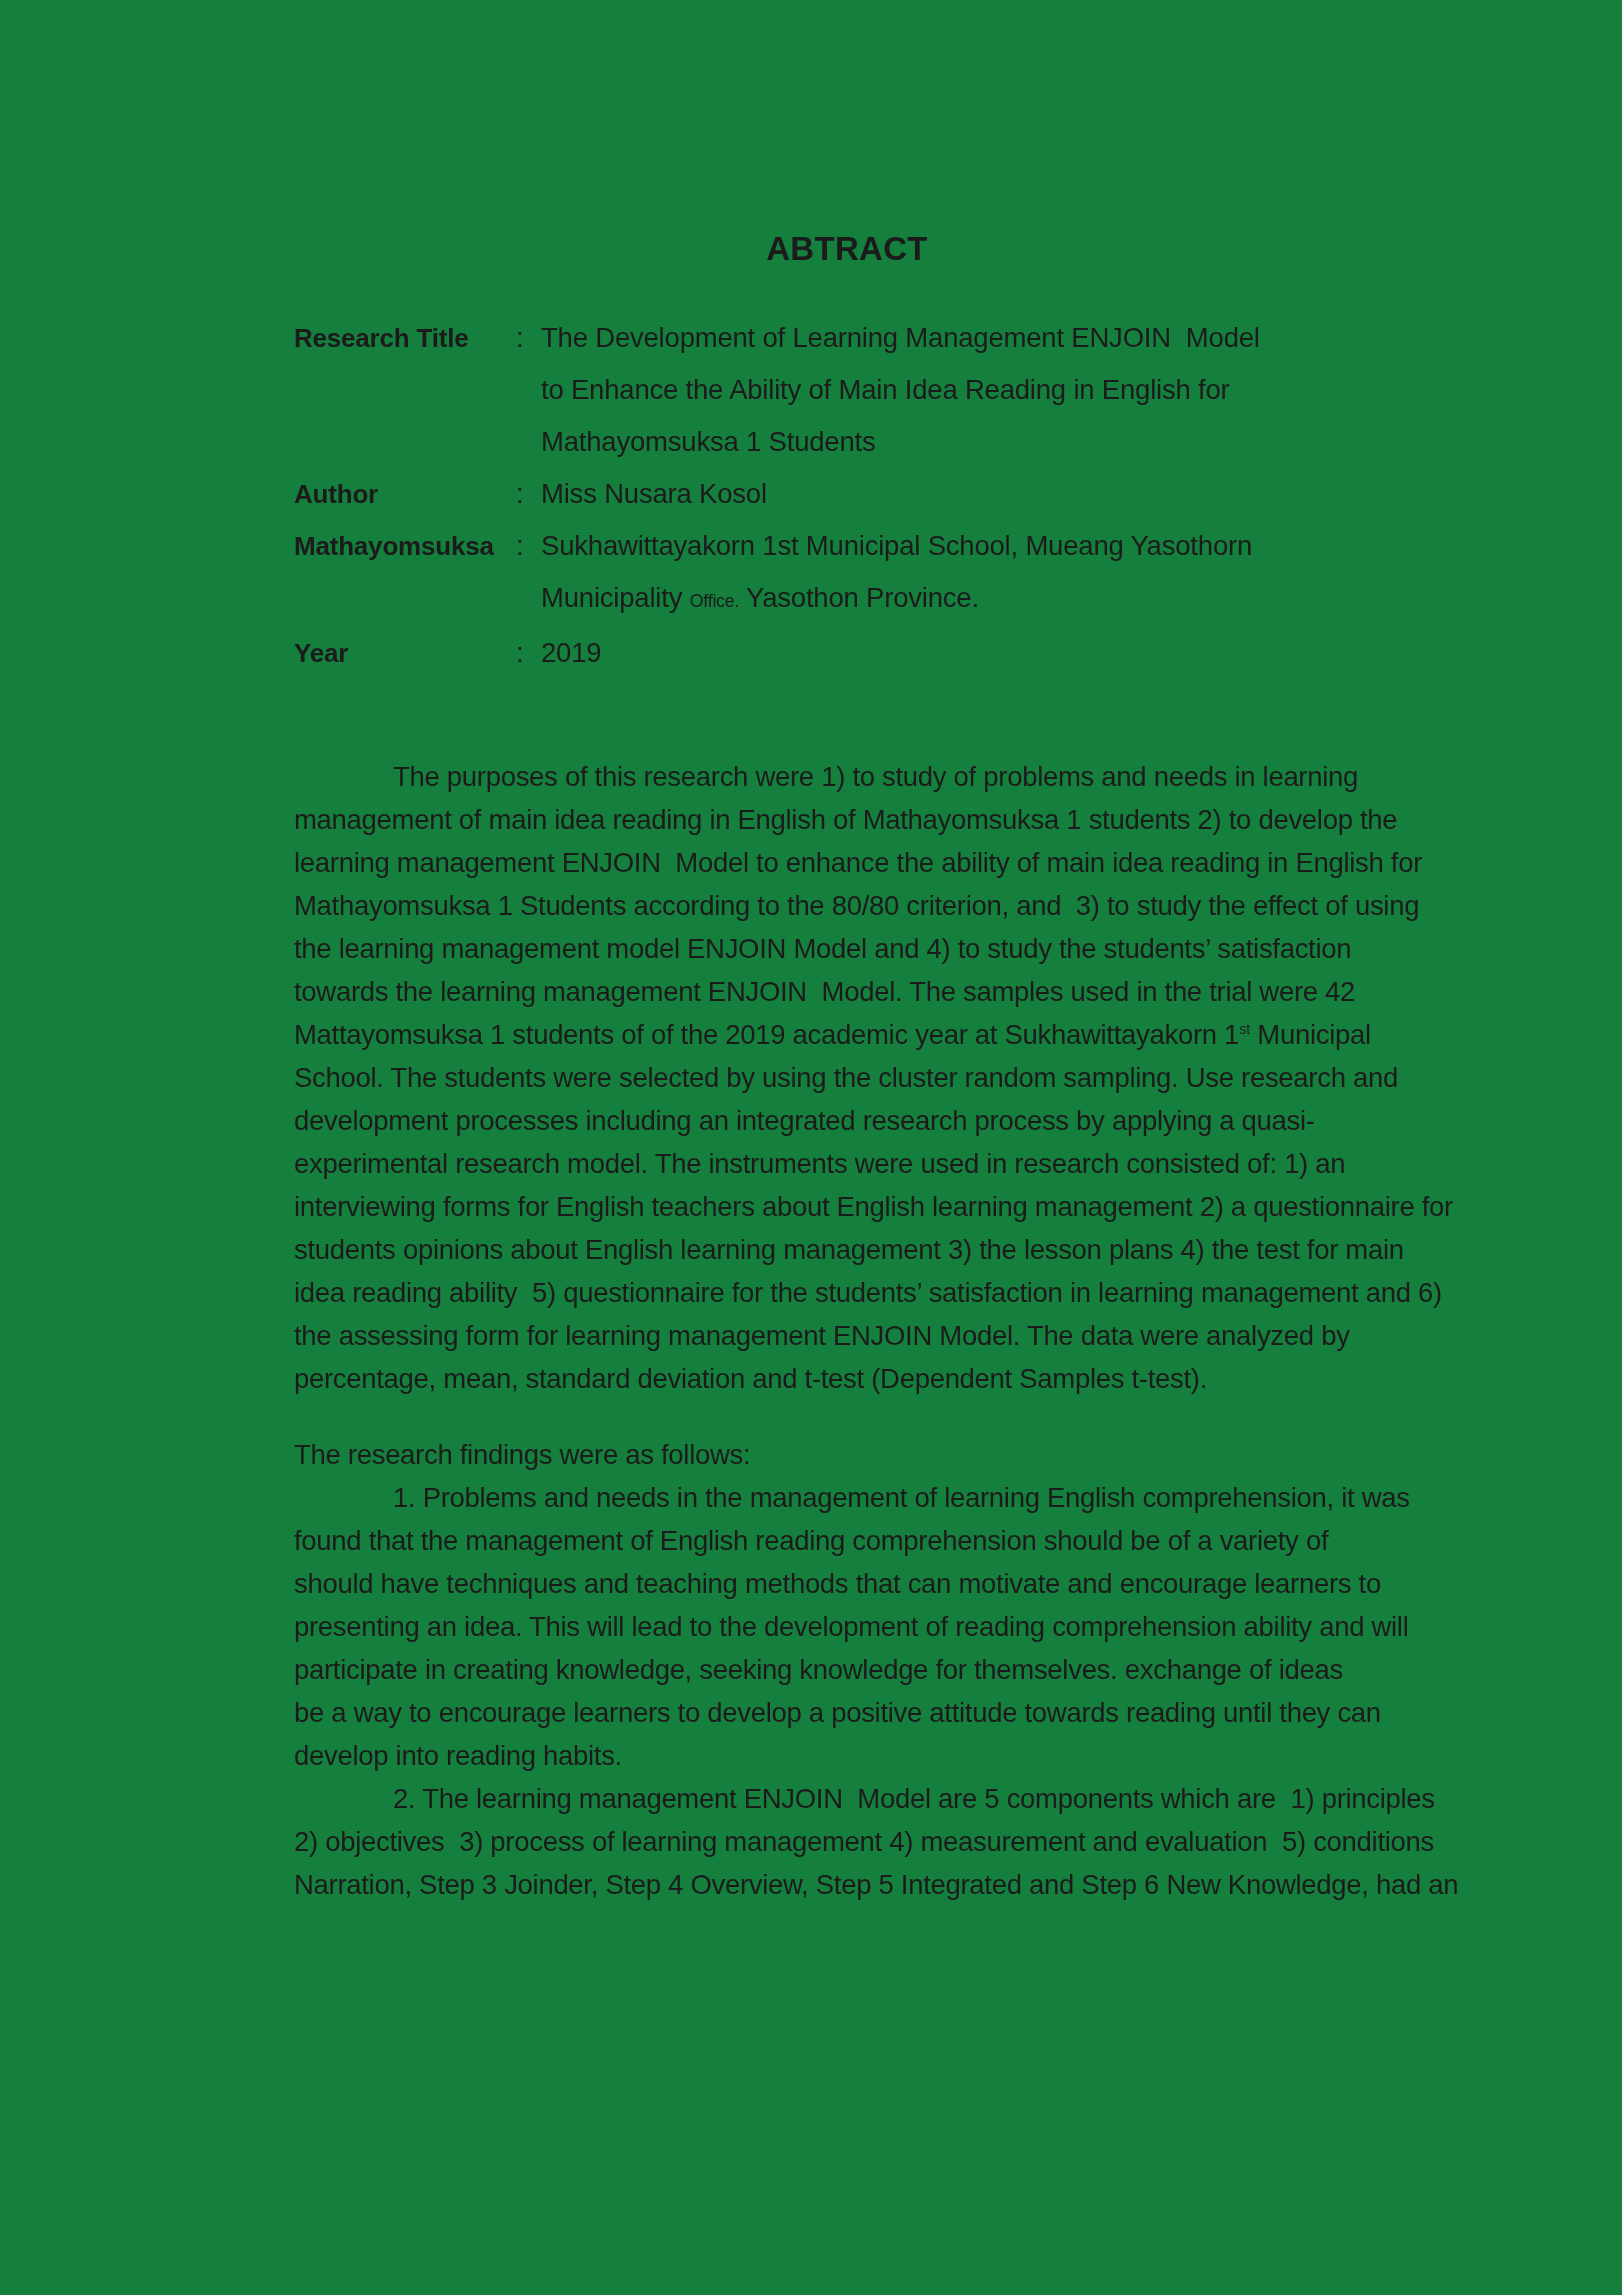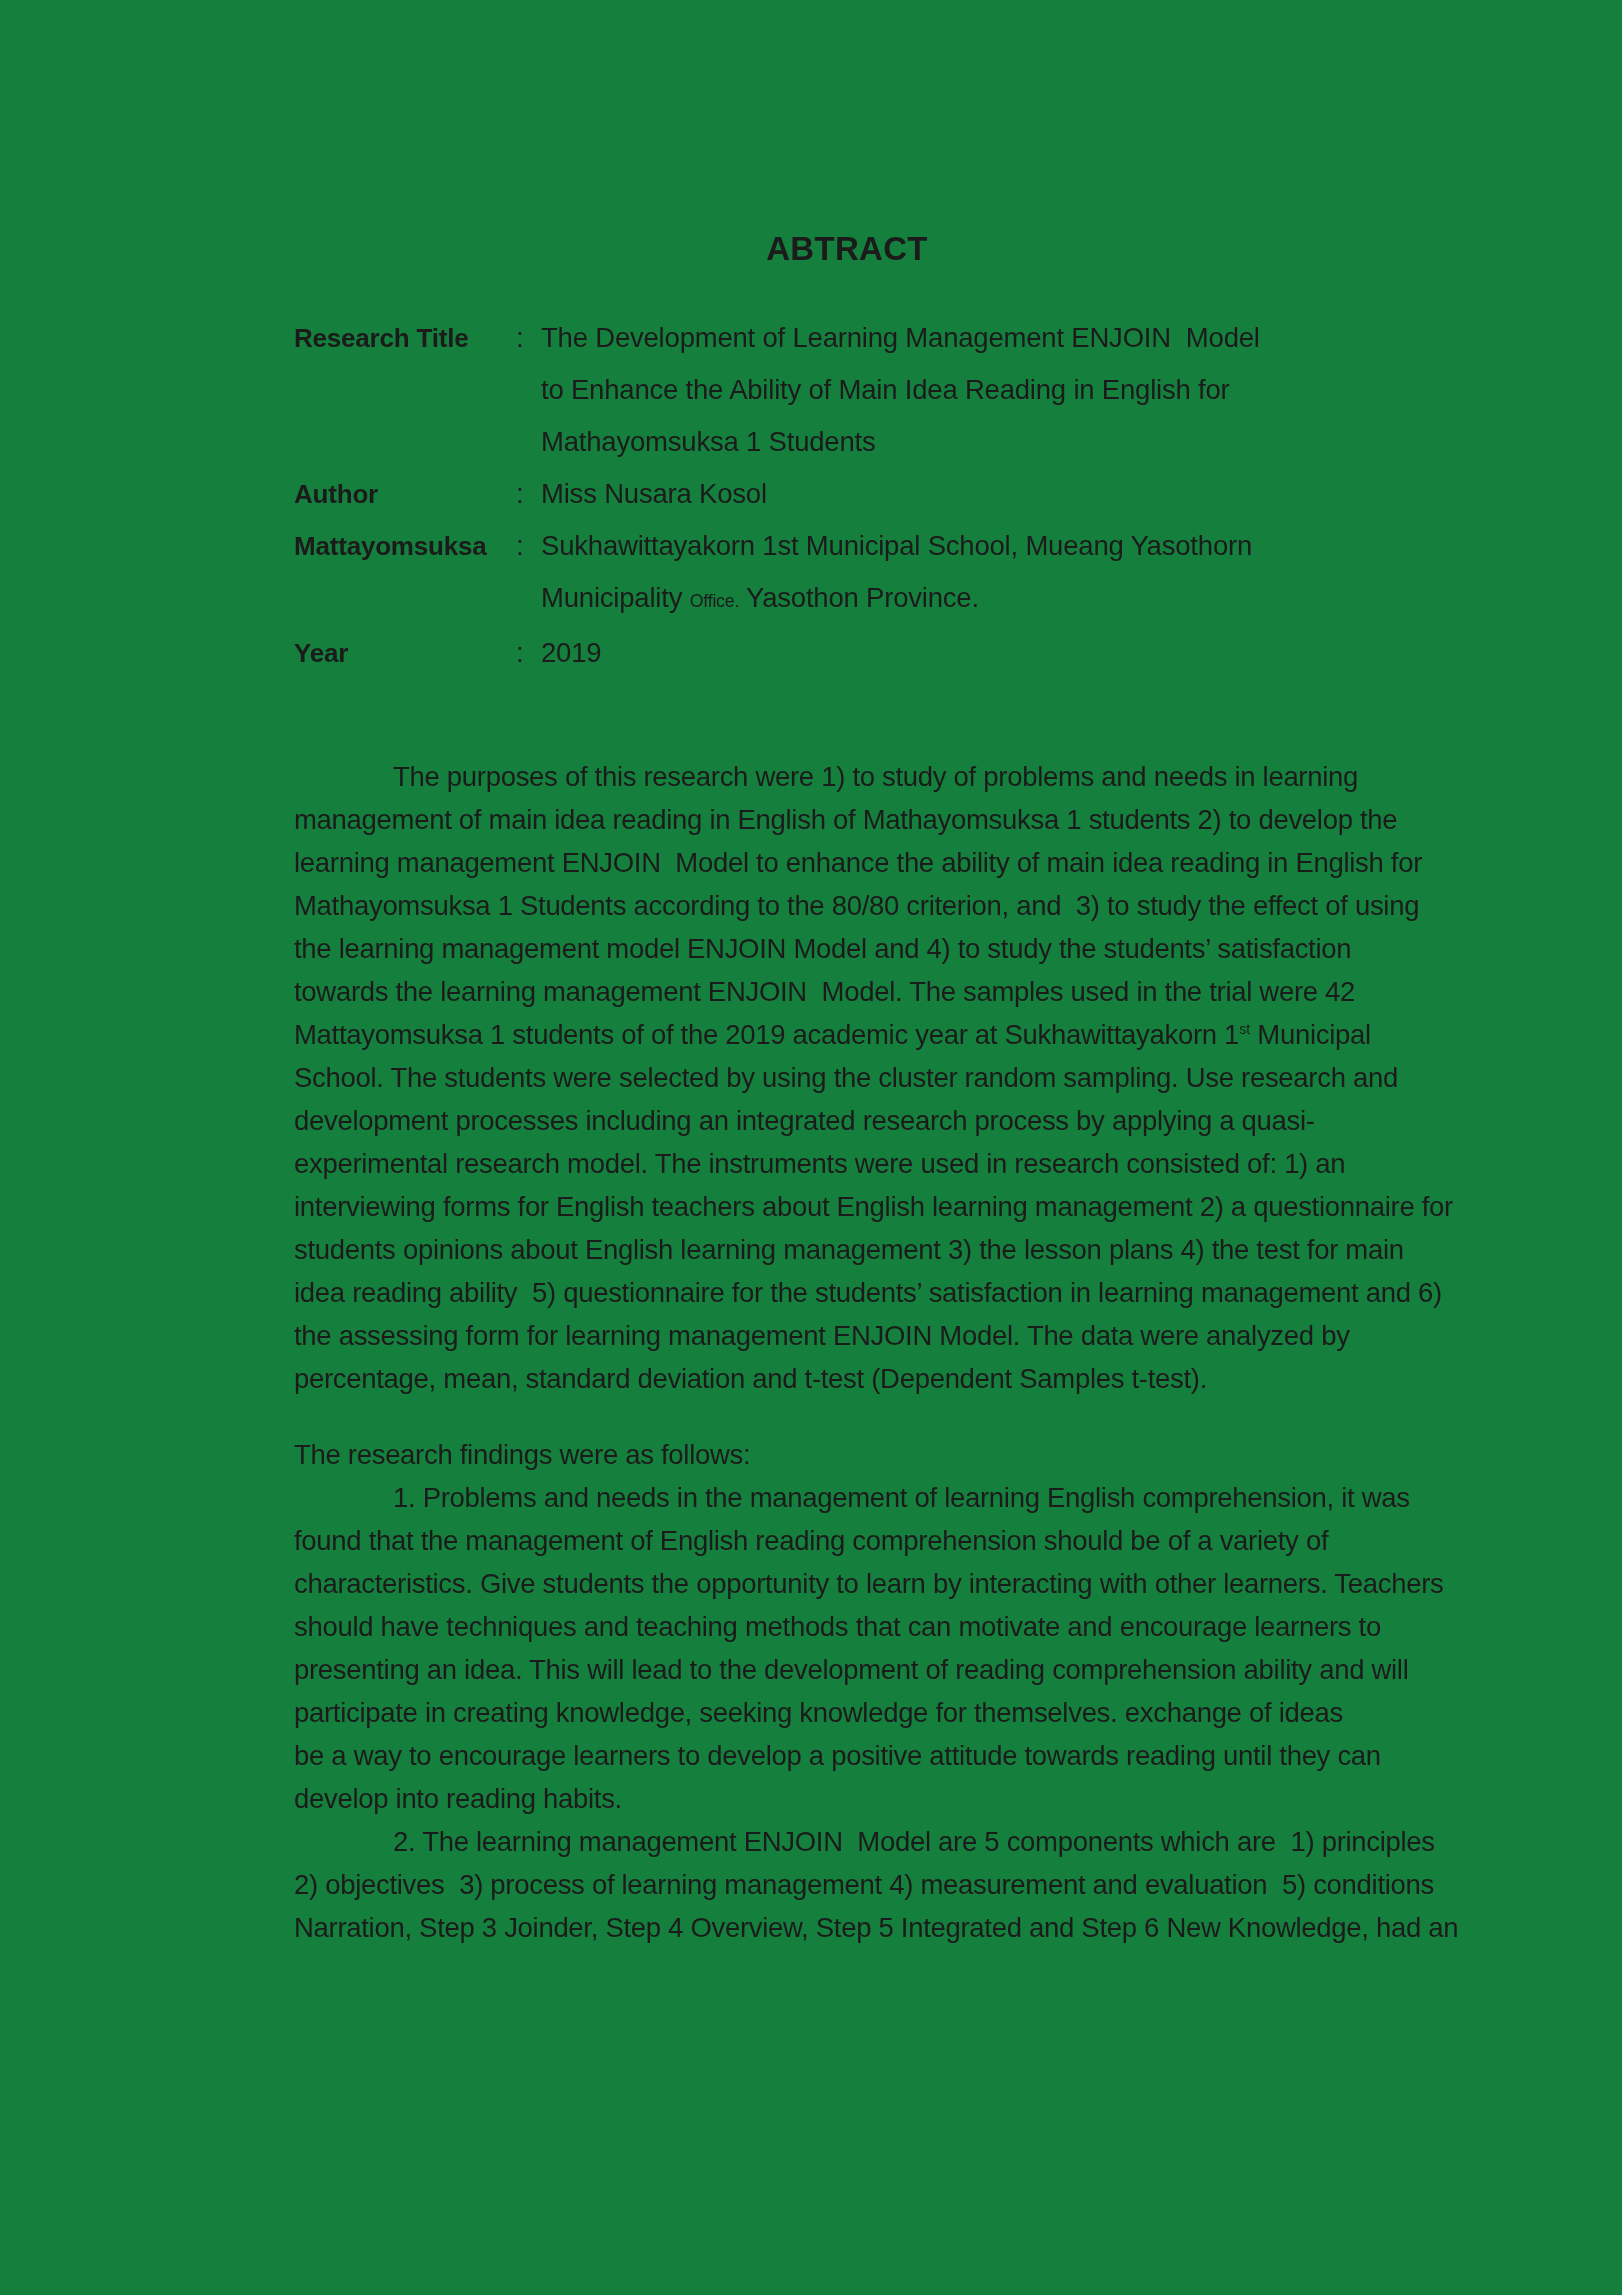--- a/index.html
+++ b/index.html
@@ -84,21 +84,21 @@
 
     <div class="meta-row">
       <div class="meta-label">Author</div>
       <div class="meta-colon">:</div>
       <div class="meta-value">
         <div class="mline">Miss Nusara Kosol</div>
       </div>
     </div>
 
     <div class="meta-row">
-      <div class="meta-label">Mattayomsuksa</div>
+      <div class="meta-label">Mathayomsuksa</div>
       <div class="meta-colon">:</div>
       <div class="meta-value">
         <div class="mline">Sukhawittayakorn 1st Municipal School, Mueang Yasothorn</div>
         <div class="mline"><span>Municipality </span><span class="small-inline">Office.</span><span> Yasothon Province.</span></div>
       </div>
     </div>
 
     <div class="meta-row">
       <div class="meta-label">Year</div>
       <div class="meta-colon">:</div>
@@ -127,21 +127,20 @@
       <div class="bline">idea reading ability  5) questionnaire for the students’ satisfaction in learning management and 6)</div>
       <div class="bline">the assessing form for learning management ENJOIN Model. The data were analyzed by</div>
       <div class="bline">percentage, mean, standard deviation and t-test (Dependent Samples t-test).</div>
     </div>
 
     <div class="bline findings-intro">The research findings were as follows:</div>
 
     <div>
       <div class="bline indent">1. Problems and needs in the management of learning English comprehension, it was</div>
       <div class="bline">found that the management of English reading comprehension should be of a variety of</div>
-      <div class="bline">characteristics. Give students the opportunity to learn by interacting with other learners. Teachers</div>
       <div class="bline">should have techniques and teaching methods that can motivate and encourage learners to</div>
       <div class="bline">presenting an idea. This will lead to the development of reading comprehension ability and will</div>
       <div class="bline">participate in creating knowledge, seeking knowledge for themselves. exchange of ideas</div>
       <div class="bline">be a way to encourage learners to develop a positive attitude towards reading until they can</div>
       <div class="bline">develop into reading habits.</div>
     </div>
 
     <div>
       <div class="bline indent">2. The learning management ENJOIN  Model are 5 components which are  1) principles</div>
       <div class="bline">2) objectives  3) process of learning management 4) measurement and evaluation  5) conditions</div>

